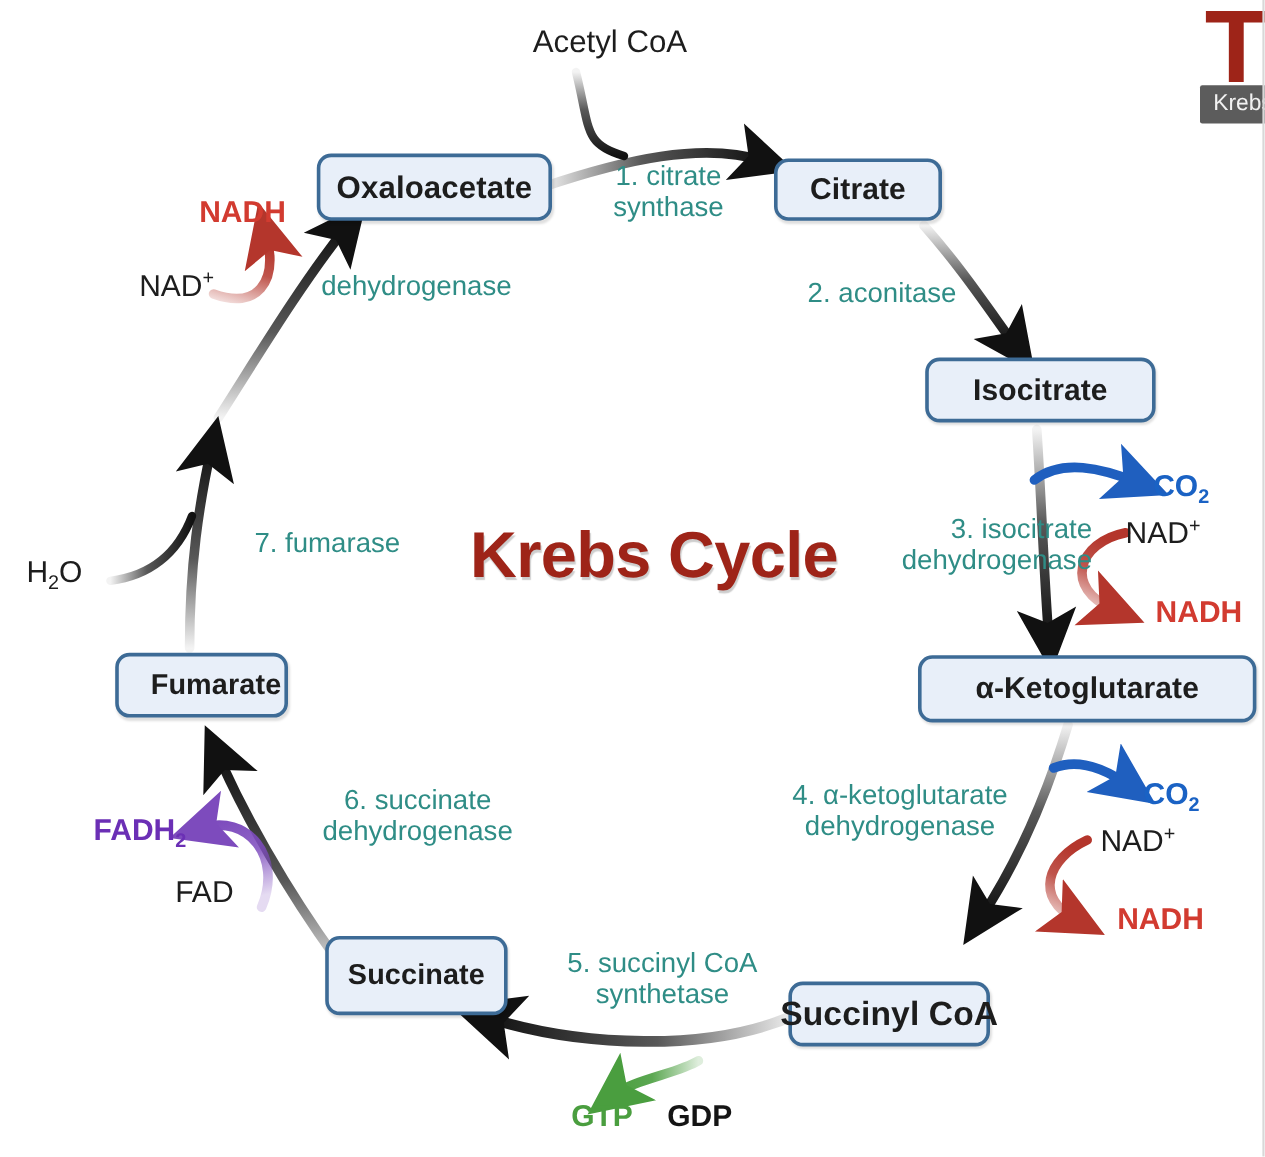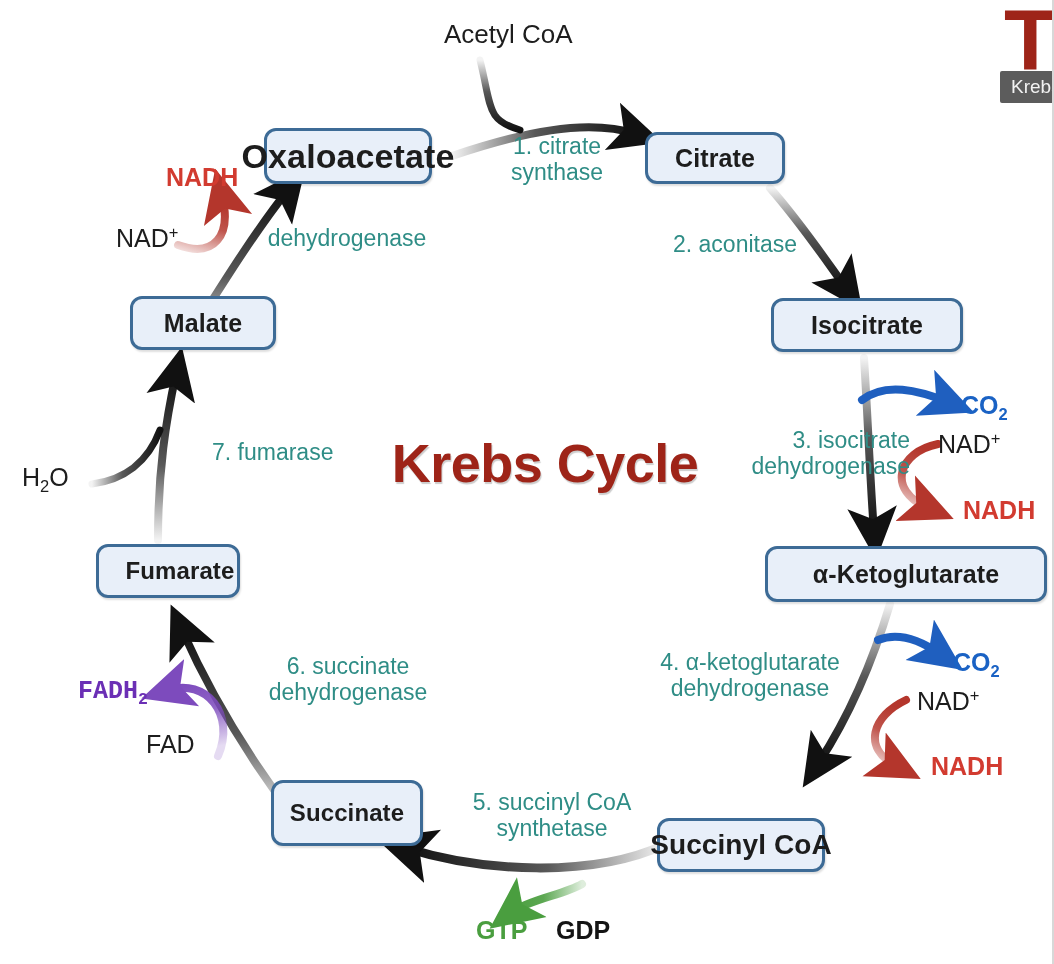--- a/index.html
+++ b/index.html
@@ -225,21 +225,21 @@
 
     <path d="M158,540 C158,470 166,420 176,374" fill="none" stroke="url(#fadeBlackUp)" stroke-width="8" stroke-linecap="round" marker-end="url(#ah-black)"></path>
 
     <path d="M92,484 C124,480 148,462 160,430" fill="none" stroke="url(#fadeBlackRight)" stroke-width="7" stroke-linecap="round"></path>
 
     <path d="M182,348 C214,298 250,238 288,190" fill="none" stroke="url(#fadeBlackUp)" stroke-width="8" stroke-linecap="round" marker-end="url(#ah-black)"></path>
 
     <path d="M178,245 C214,258 232,236 222,196" fill="none" stroke="url(#fadeRed)" stroke-width="8" stroke-linecap="round" marker-end="url(#ah-red)"></path>
   </svg>
 
-  <div class="node" style="left:264px; top:128px; width:168px; height:56px; font-size:34px;">
+  <div class="node" style="left:264px; top:128px; width:196px; height:56px; font-size:26px;">
     <span>Oxaloacetate</span>
   </div>
 
   <div class="node" style="left:645px; top:132px; width:140px; height:52px; font-size:25px;">
     <span>Citrate</span>
   </div>
 
   <div class="node" style="left:771px; top:298px; width:192px; height:54px; font-size:25px;">
     <span>Isocitrate</span>
   </div>
@@ -253,23 +253,20 @@
   </div>
 
   <div class="node" style="left:271px; top:780px; width:152px; height:66px; font-size:24px;">
     <span>Succinate</span>
   </div>
 
   <div class="node" style="left:96px; top:544px; width:144px; height:54px; font-size:24px;padding-left:24px;">
     <span>Fumarate</span>
   </div>
 
-  <div class="node" style="left:130px; top:296px; width:146px; height:54px; font-size:25px;">
-    <span>Malate</span>
-  </div>
 
   <div class="lbl enzyme center" style="left:492px; top:134px; width:130px;">
     <div>1. citrate</div>
     <div>synthase</div>
   </div>
 
   <div class="lbl enzyme" style="left:673px; top:232px;">
     <div>2. aconitase</div>
   </div>
 
@@ -310,21 +307,21 @@
   </div>
 
   <div class="lbl cofactor" style="left:116px; top:223px;">
     <span>NAD</span><sup>+</sup>
   </div>
 
   <div class="lbl cofactor" style="left:22px; top:463px;">
     <span>H</span><sub>2</sub><span>O</span>
   </div>
 
-  <div class="lbl fadh2" style="left:78px; top:678px;font-family:Liberation Mono, monospace;">
+  <div class="lbl fadh2" style="left:78px; top:678px;">
     <span>FADH</span><sub>2</sub>
   </div>
 
   <div class="lbl cofactor" style="left:146px; top:730px;">
     <span>FAD</span>
   </div>
 
   <div class="lbl gtp" style="left:476px; top:916px;">
     <span>GTP</span>
   </div>

